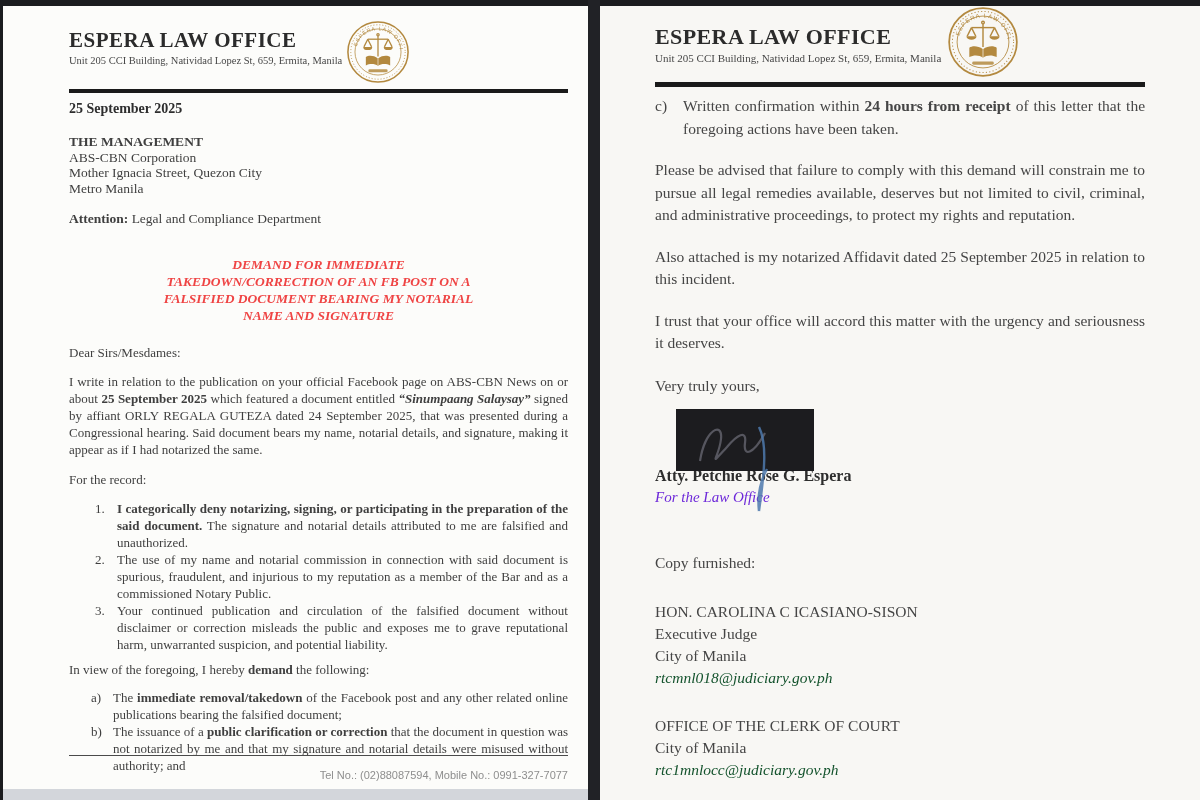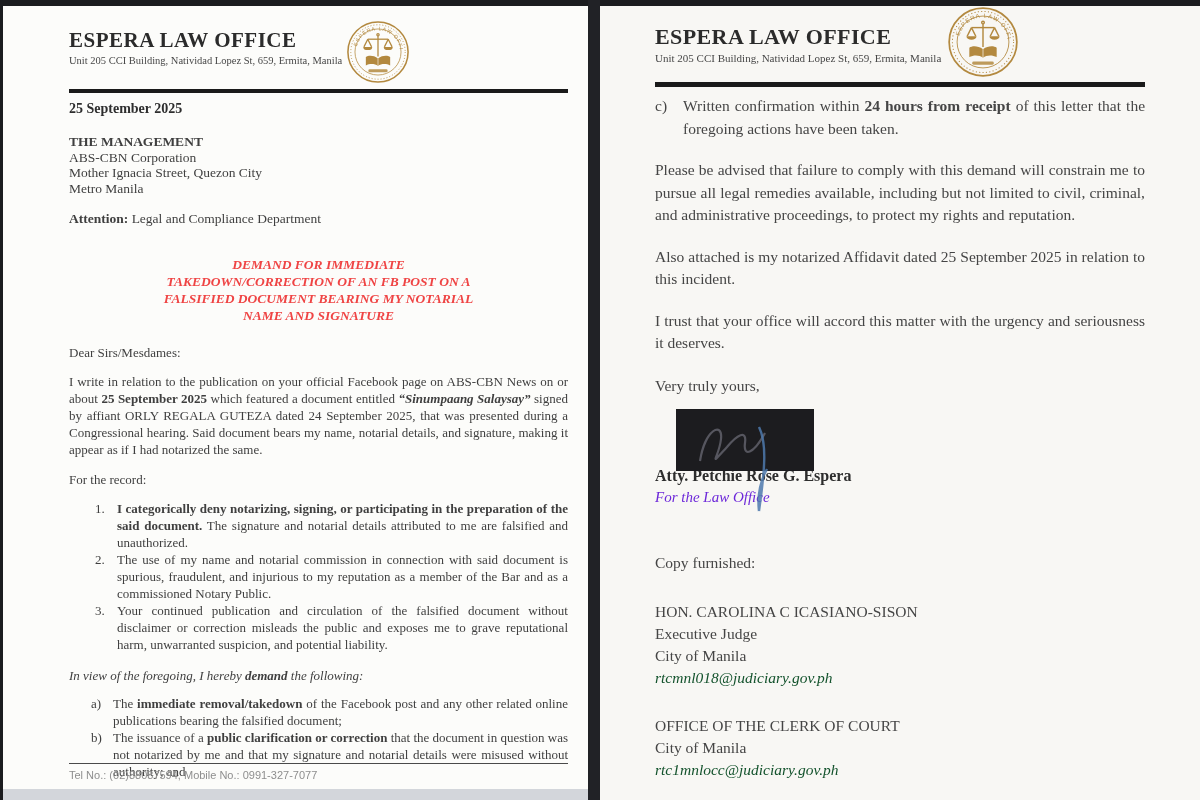--- a/index.html
+++ b/index.html
@@ -31,24 +31,24 @@
   .attention{margin-top:15px;font-size:13.5px;}
   .subject{margin:29px auto 0;text-align:center;font-size:13.5px;line-height:17px;color:#ef4444;width:86%;font-style:italic;}
   .salutation{margin-top:21px;font-size:13.5px;}
   .p1-body{font-size:13px;line-height:16.9px;}
   .intro{margin-top:12px;}
   .record-lead{margin-top:14px;}
   .num-list{margin-top:12px;padding-left:26px;}
   .li{display:flex;}
   .mk{flex:none;width:20px;}
   .li-b{flex:1;text-align:justify;padding-left:2px;}
-  .demand-lead{margin-top:14px;font-style:italic;}
+  .demand-lead{margin-top:8px;}
   .abc-list{margin-top:12px;padding-left:22px;}
   .p1-footer{position:absolute;left:66px;right:20px;bottom:18px;border-top:1.5px solid #4a4a4a;
-             padding-top:4px;text-align:left;font-family:"Liberation Sans", sans-serif;
+             padding-top:12px;text-align:right;font-family:"Liberation Sans", sans-serif;
              font-size:11px;color:#8e8e8e;line-height:14px;}
   .email-link{color:#8fb3d9;text-decoration:underline;font-style:italic;}
 
   
   .p2-inner{padding:4px 55px 0 55px;}
   .firm2{font-size:22px;font-weight:700;letter-spacing:.4px;color:#2b2b2b;margin-top:14px;}
   .addr2{font-size:11px;color:#474747;margin-top:2px;}
   .seal2{width:84px;height:72px;margin-right:14px;margin-top:-4px;}
   .rule2{height:5px;background:#1a1a1a;margin-top:4px;}
   .p2-body{font-size:15.5px;line-height:22.5px;color:#454545;}
@@ -194,21 +194,21 @@
           <rect x="35" y="77" width="30" height="4.5" rx="2" fill="#b3893f" opacity=".85"></rect>
         </svg>
       </header>
       <div class="rule2"></div>
 
       <div class="c-item p2-body">
         <span class="mk2">c)</span>
         <span class="li-b"><span>Written confirmation within </span><span class="b">24 hours from receipt</span><span> of this letter that the foregoing actions have been taken.</span></span>
       </div>
 
-      <p class="para p2-body p2-para">Please be advised that failure to comply with this demand will constrain me to pursue all legal remedies available, including but not limited to civil, criminal, and administrative proceedings, to protect my rights and reputation.</p>
+      <p class="para p2-body p2-para">Please be advised that failure to comply with this demand will constrain me to pursue all legal remedies available, deserves but not limited to civil, criminal, and administrative proceedings, to protect my rights and reputation.</p>
       <p class="para p2-body p2-para">Also attached is my notarized Affidavit dated 25 September 2025 in relation to this incident.</p>
       <p class="para p2-body p2-para">I trust that your office will accord this matter with the urgency and seriousness it deserves.</p>
 
       <div class="p2-body closing">Very truly yours,</div>
 
       <div class="sig-area">
         <div class="redact"></div>
         <svg class="sig-svg" viewBox="0 0 230 116">
           <path d="M45 62 C50 30 68 22 66 40 C64 58 52 70 72 48 C82 36 92 30 90 44 C88 58 98 56 110 34" fill="none" stroke="#5d5d66" stroke-width="2.2" opacity="0.9"></path>
           <path d="M104 28 C112 44 110 70 104 112 M104 112 C102 96 106 80 112 70" fill="none" stroke="#4d79ad" stroke-width="2.4" opacity="0.85"></path>

